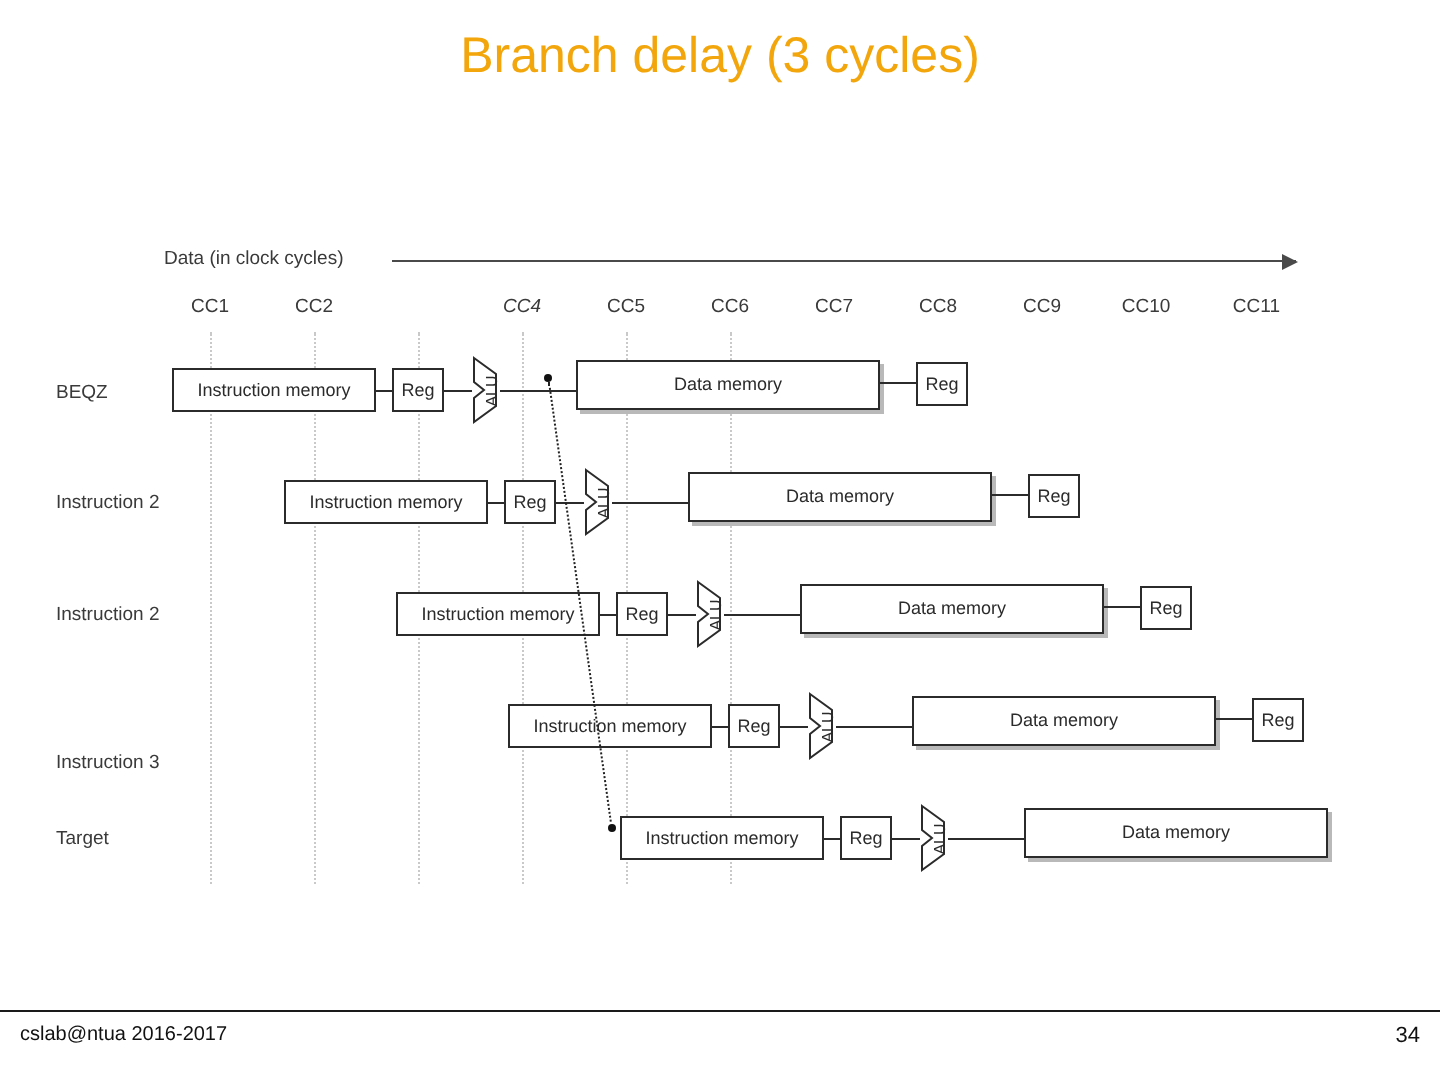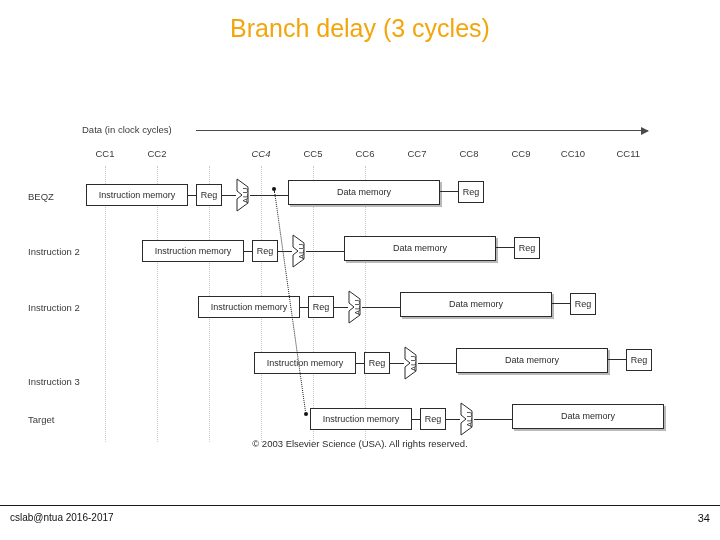--- a/index.html
+++ b/index.html
@@ -234,19 +234,18 @@
     </div>
     <div class="wire" style="left:466px;top:361px;width:38px;"></div>
     <div class="box shadow" style="left:504px;top:346px;width:152px;height:25px;">Data memory</div>
 
     <div class="dot" style="left:264px;top:129px;"></div>
     <div class="dotline" style="left:266px;top:133px;height:222px;transform:rotate(-8deg);transform-origin:top center;"></div>
     <div class="dot" style="left:296px;top:354px;"></div>
 
   </div>
 
-  <div class="copyright">© 2003 Elsevier Science (USA). All rights reserved.</div>
 
   <div class="footer-line"></div>
   <div class="footer-left">cslab@ntua 2016-2017</div>
   <div class="footer-right">34</div>
 
 </div>
 
 </body></html>

